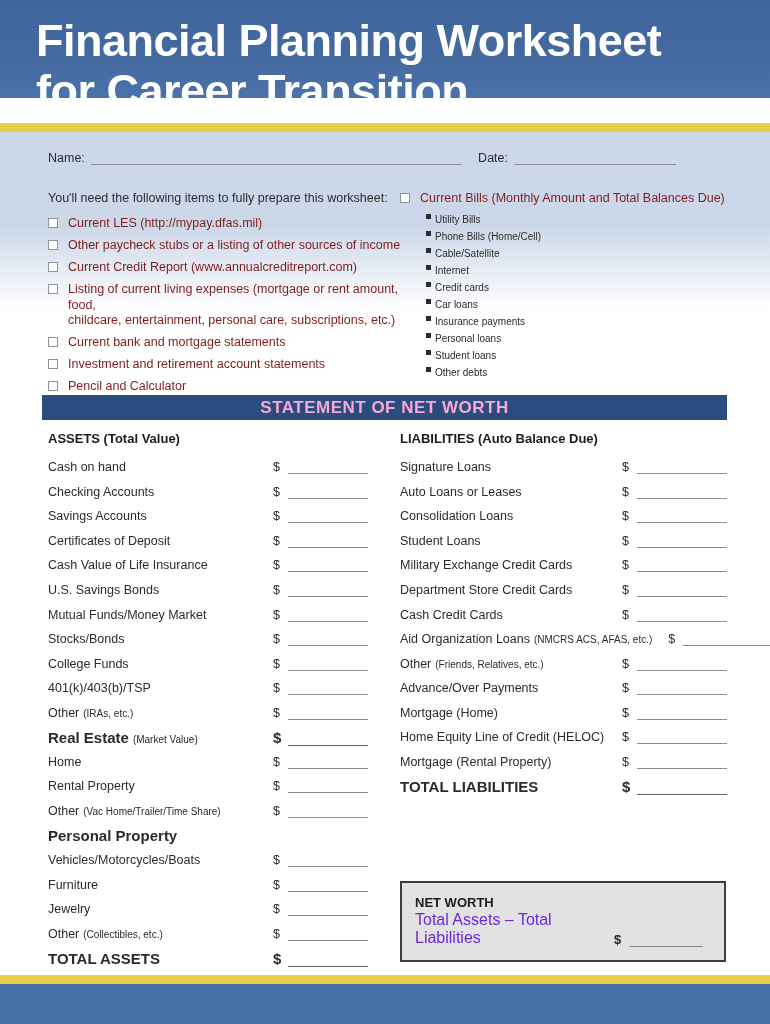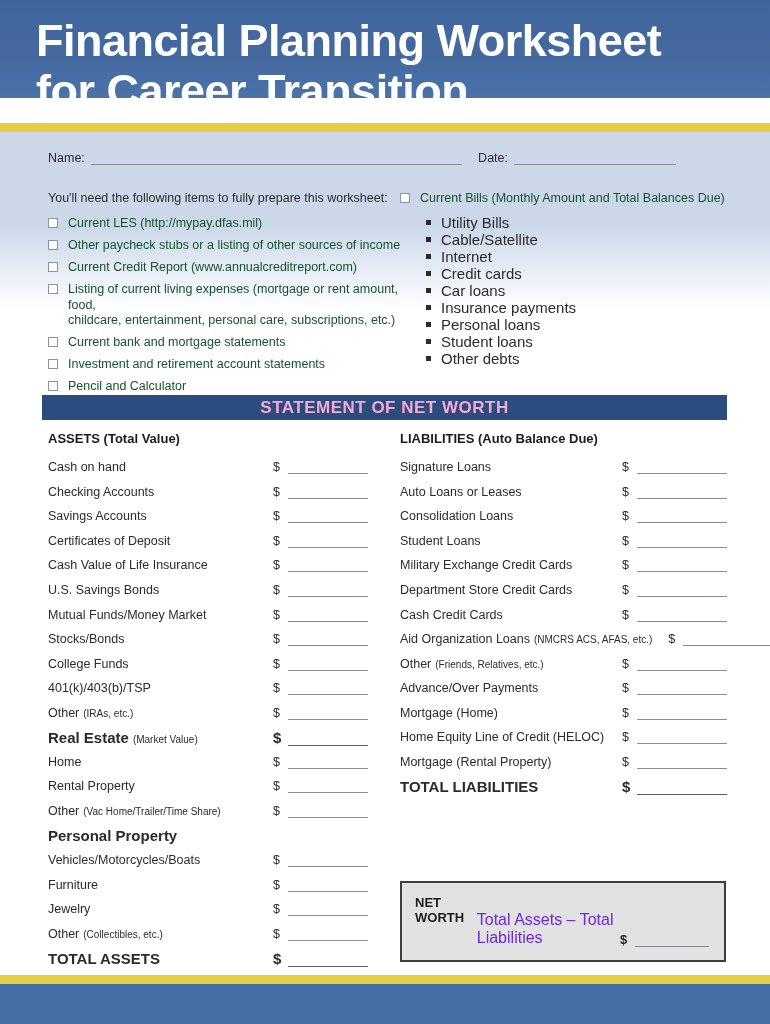--- a/index.html
+++ b/index.html
@@ -31,29 +31,29 @@
     display:flex; align-items:flex-end; font-size:12.5px; color:#2b2b2b;
   }
   .nd-label { margin-right:6px; }
   .fill-rule { border-bottom:1px solid #8b8b90; height:13px; }
   .name-line { flex:1; margin-right:16px; }
   .date-line { width:162px; }
   
   .prep-left { position:absolute; left:48px; top:191px; width:360px; }
   .prep-right { position:absolute; left:400px; top:191px; width:340px; }
   .prep-intro { font-size:12.5px; color:#2b2b2b; margin-bottom:10px; line-height:15px; }
-  .chk-item { display:flex; gap:10px; margin-bottom:6.5px; font-size:12.5px; line-height:15.5px; color:#14532d; }
+  .chk-item { display:flex; gap:10px; margin-bottom:6.5px; font-size:12.5px; line-height:15.5px; color:#7f1d1d; }
   .chk-box {
     flex:0 0 auto; width:10px; height:10px; margin-top:2px;
     border:1px solid #8f949c; background:#ffffff;
   }
   .chk-line2 { display:block; }
   .chk-line2:empty { display:none; }
   .bullets { margin:7px 0 0 26px; }
-  .bullet-item { display:flex; align-items:center; gap:10px; height:17.1px; font-size:15px; color:#2b2b2b; }
+  .bullet-item { display:flex; gap:4px; height:17.1px; font-size:10px; color:#2b2b2b; }
   .bullet-sq { flex:0 0 auto; width:5px; height:5px; background:#2b2b2b; }
   
   .banner {
     position:absolute; left:42px; top:395px; width:685px; height:25px;
     background:#2b4c7e; color:#f9a8d4; text-align:center; line-height:25px;
     font-size:17px; font-weight:700; letter-spacing:0.5px;
   }
   .col-head { position:absolute; top:431px; font-size:13px; font-weight:bold; color:#1c1c1c; }
   .assets-head { left:48px; }
   .liab-head { left:400px; }
@@ -69,22 +69,22 @@
   .nw-row .dollar { width:15px; font-size:12.5px; }
   .fill-line { border-bottom:1px solid #8b8b95; height:12px; display:inline-block; }
   .assets-rows .fill-line { width:80px; }
   .liab-rows .fill-line { width:90px; }
   .nw-row.bold .lbl-main, .nw-row.bold .dollar { font-weight:bold; font-size:15px; }
   .nw-row.bold .fill-line { border-color:#5e5e66; }
   .nw-row.noamt .amt { visibility:hidden; }
   
   .networth-box {
     position:absolute; left:400px; top:881px; width:326px; height:81px;
-    background:#e2e2e2; border:2px solid #3e3e3e; padding:12px 15px 13px 13px;
-    display:flex; justify-content:space-between;
+    background:#e2e2e2; border:2px solid #3e3e3e; padding:12px 21px 13px 13px;
+    display:flex; flex-direction:column; justify-content:space-between;
   }
   .nwb-title { font-size:13px; font-weight:bold; color:#1c1c1c; }
   .nwb-formula { display:flex; align-items:flex-end; }
   .nwb-formula .f-label { flex:1; font-size:16px; font-weight:normal; color:#6d28d9; }
   .nwb-formula .dollar { width:15px; font-size:13px; font-weight:bold; }
   .nwb-formula .fill-line { width:74px; }
 </style>
 </head>
 <body>
 
@@ -173,20 +173,24 @@
       <span class="chk-box"></span>
       <span class="chk-text">Current Bills (Monthly Amount and Total Balances Due)</span>
     </div>
     <div class="bullets">
 
         <div class="bullet-item">
           <span class="bullet-sq"></span>
           <span>Utility Bills</span>
         </div>
 
+        <div class="bullet-item">
+          <span class="bullet-sq"></span>
+          <span>Phone Bills (Home/Cell)</span>
+        </div>
 
         <div class="bullet-item">
           <span class="bullet-sq"></span>
           <span>Cable/Satellite</span>
         </div>
 
         <div class="bullet-item">
           <span class="bullet-sq"></span>
           <span>Internet</span>
         </div>

